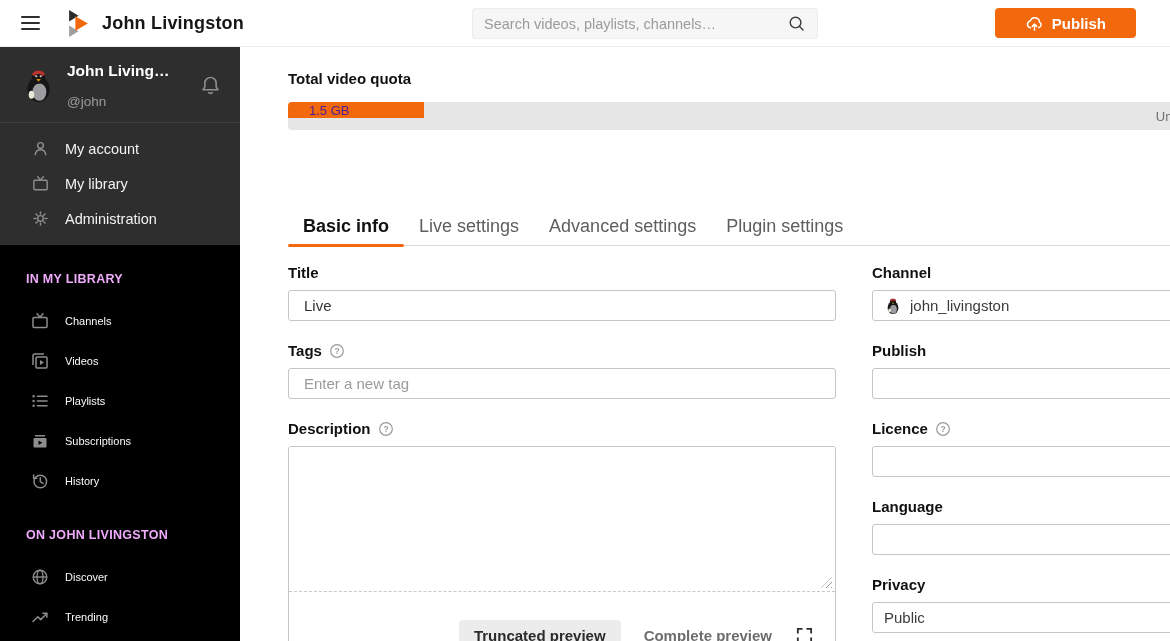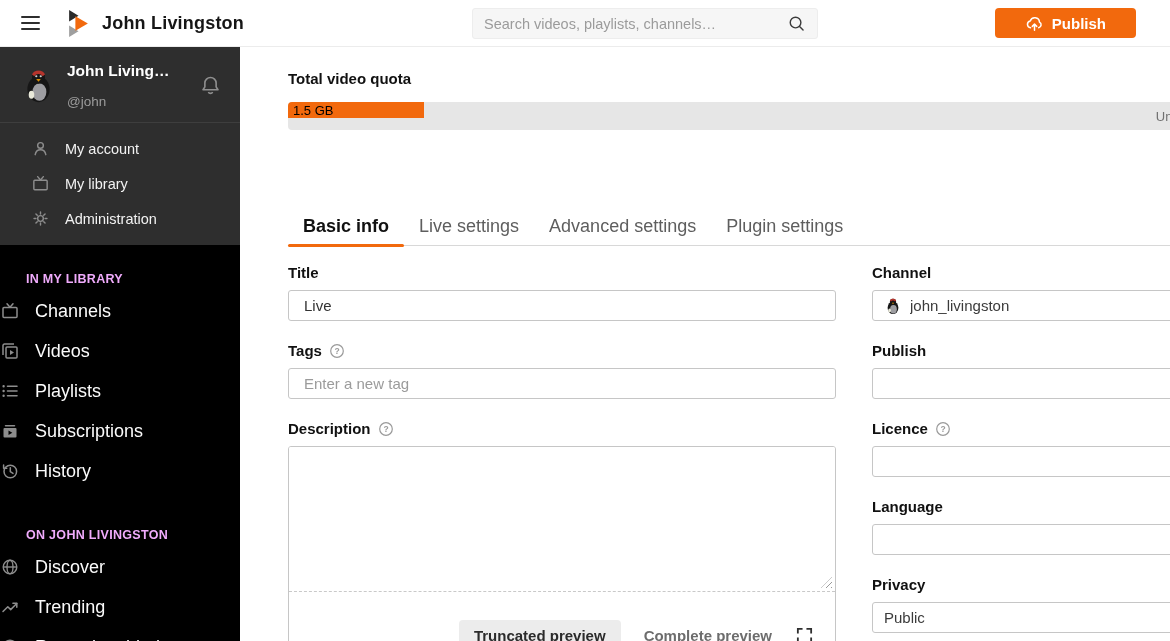--- a/index.html
+++ b/index.html
@@ -45,34 +45,34 @@
   .avatar{width:37px; height:37px; flex:none;}
   .user-meta{margin-left:10px; min-width:0;}
   .user-name{font-size:15.5px; font-weight:700; color:#fff; max-width:110px; white-space:nowrap; overflow:hidden; text-overflow:ellipsis;}
   .user-handle{font-size:13.5px; color:#9c9c9c; margin-top:14px;}
   .bell{margin-left:auto; cursor:pointer; display:flex;}
   .menu-item{display:flex; align-items:center; height:35px; padding-left:30px; cursor:pointer; font-size:14.5px; color:#f2f2f2;}
   .menu-item .ico{width:20px; display:flex; justify-content:center;}
   .menu-item .lbl{margin-left:15px;}
   .side-section{margin-top:27px;}
   .side-section h3{padding-left:26px; font-size:12.5px; font-weight:700; color:#f0abfc; letter-spacing:.3px; margin-bottom:15px;}
-  .side-item{display:flex; height:40px; cursor:pointer; font-size:18px; color:#fbfbfb;}
+  .side-item{display:flex; align-items:center; height:40px; padding-left:30px; cursor:pointer; font-size:11px; color:#fbfbfb;}
   .side-item .ico{width:20px; display:flex; justify-content:center;}
   .side-item .lbl{margin-left:15px;}
   
   .main{
     position:absolute; left:240px; top:47px; width:1026px; height:594px;
     padding:23px 46px 0 48px;
   }
   .quota-title{font-size:15px; font-weight:700; color:#111; margin-bottom:15px;}
   .progress{position:relative; height:28px; background:#e6e6e6; border-radius:4px; overflow:hidden;}
   .progress-fill{
     position:absolute; left:0; top:0; bottom:12px; background:var(--accent);
-    display:flex; align-items:center; padding-left:5px;
-    font-size:13px; color:#000000;
+    display:flex; align-items:center; padding-left:21px;
+    font-size:13px; color:#4c1d95;
   }
   .progress-limit{position:absolute; right:10px; top:0; bottom:0; display:flex; align-items:center; font-size:13px; color:#707070;}
   .tabs{margin-top:80px; display:flex; border-bottom:1px solid #d8d8d8;}
   .tab{padding:6px 15px 8px; font-size:18px; color:#5e5e5e; position:relative; cursor:pointer;}
   .tab.active{color:#111; font-weight:700;}
   .tab.active::after{content:""; position:absolute; left:0; right:0; bottom:-2px; height:3px; background:var(--accent); border-radius:2px;}
   .form-grid{display:flex; gap:36px; margin-top:18px;}
   .col-left{width:548px; flex:none;}
   .col-right{flex:1; min-width:0;}
   .field{margin-bottom:21px;}

